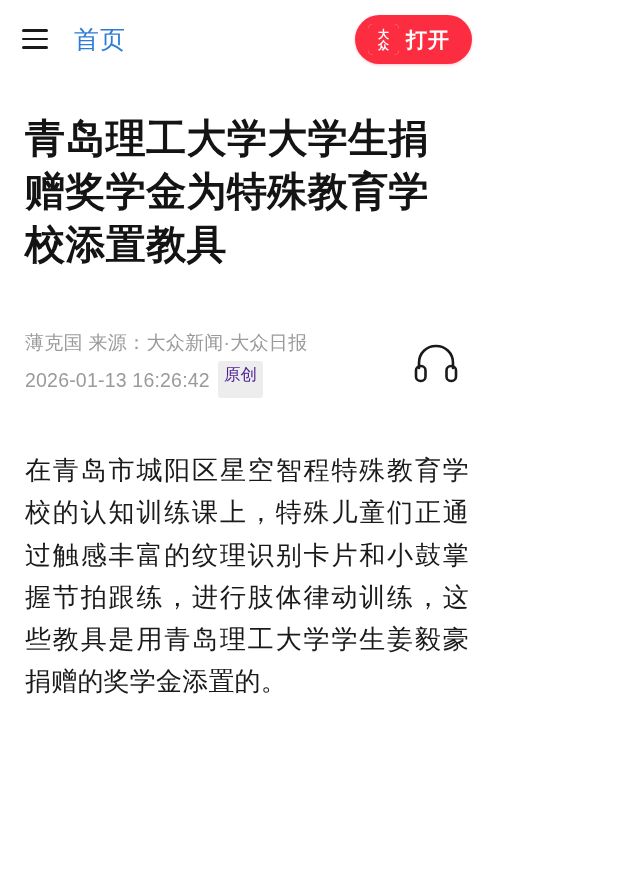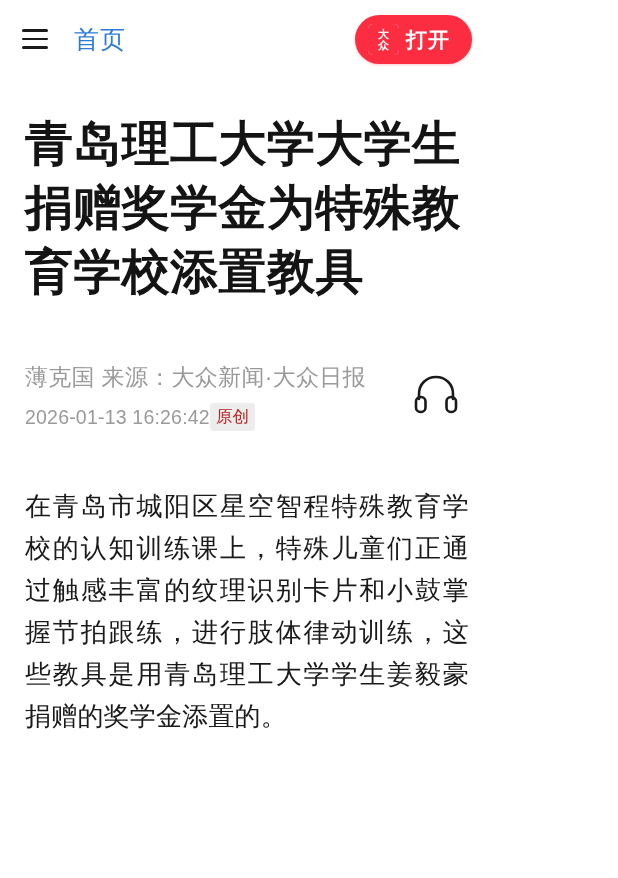--- a/index.html
+++ b/index.html
@@ -79,60 +79,61 @@
     font-weight: 700;
     letter-spacing: 1px;
     line-height: 1;
   }
 
   
   .article {
     padding: 0 25px;
   }
   .headline {
-    font-size: 48px;
+    font-size: 40px;
     line-height: 1.33;
     font-weight: 700;
     color: #141414;
     letter-spacing: 0.4px;
     margin-top: 34px;
     font-family: "Liberation Sans", sans-serif;
   }
 
   .meta-block {
     margin-top: 54px;
     display: flex;
     align-items: flex-start;
     justify-content: space-between;
   }
   .meta-text { flex: 1 1 auto; }
   .meta-line1 {
-    font-size: 23px;
+    font-size: 19px;
     color: #9a9a9a;
     line-height: 1.75;
     letter-spacing: 0.3px;
   }
   .meta-author { color: #9a9a9a; }
   .meta-source { color: #9a9a9a; }
   .meta-line2 {
     font-size: 19.5px;
     color: #9a9a9a;
     line-height: 1.75;
     display: flex;
     align-items: center;
+    gap: 8px;
     margin-top: 2px;
   }
   .meta-date { letter-spacing: 0.2px; }
   .badge-original {
     display: inline-block;
     background: #ededed;
-    color: #b91c1c;
+    color: #4c1d95;
     font-size: 16.5px;
     line-height: 1;
-    padding: 5px 6px 6px 6px;
+    padding: 5px 6px 16px 6px;
     border-radius: 3px;
   }
   .audio-btn {
     flex: 0 0 auto;
     width: 54px;
     height: 54px;
     display: flex;
     align-items: center;
     justify-content: center;
     cursor: pointer;

